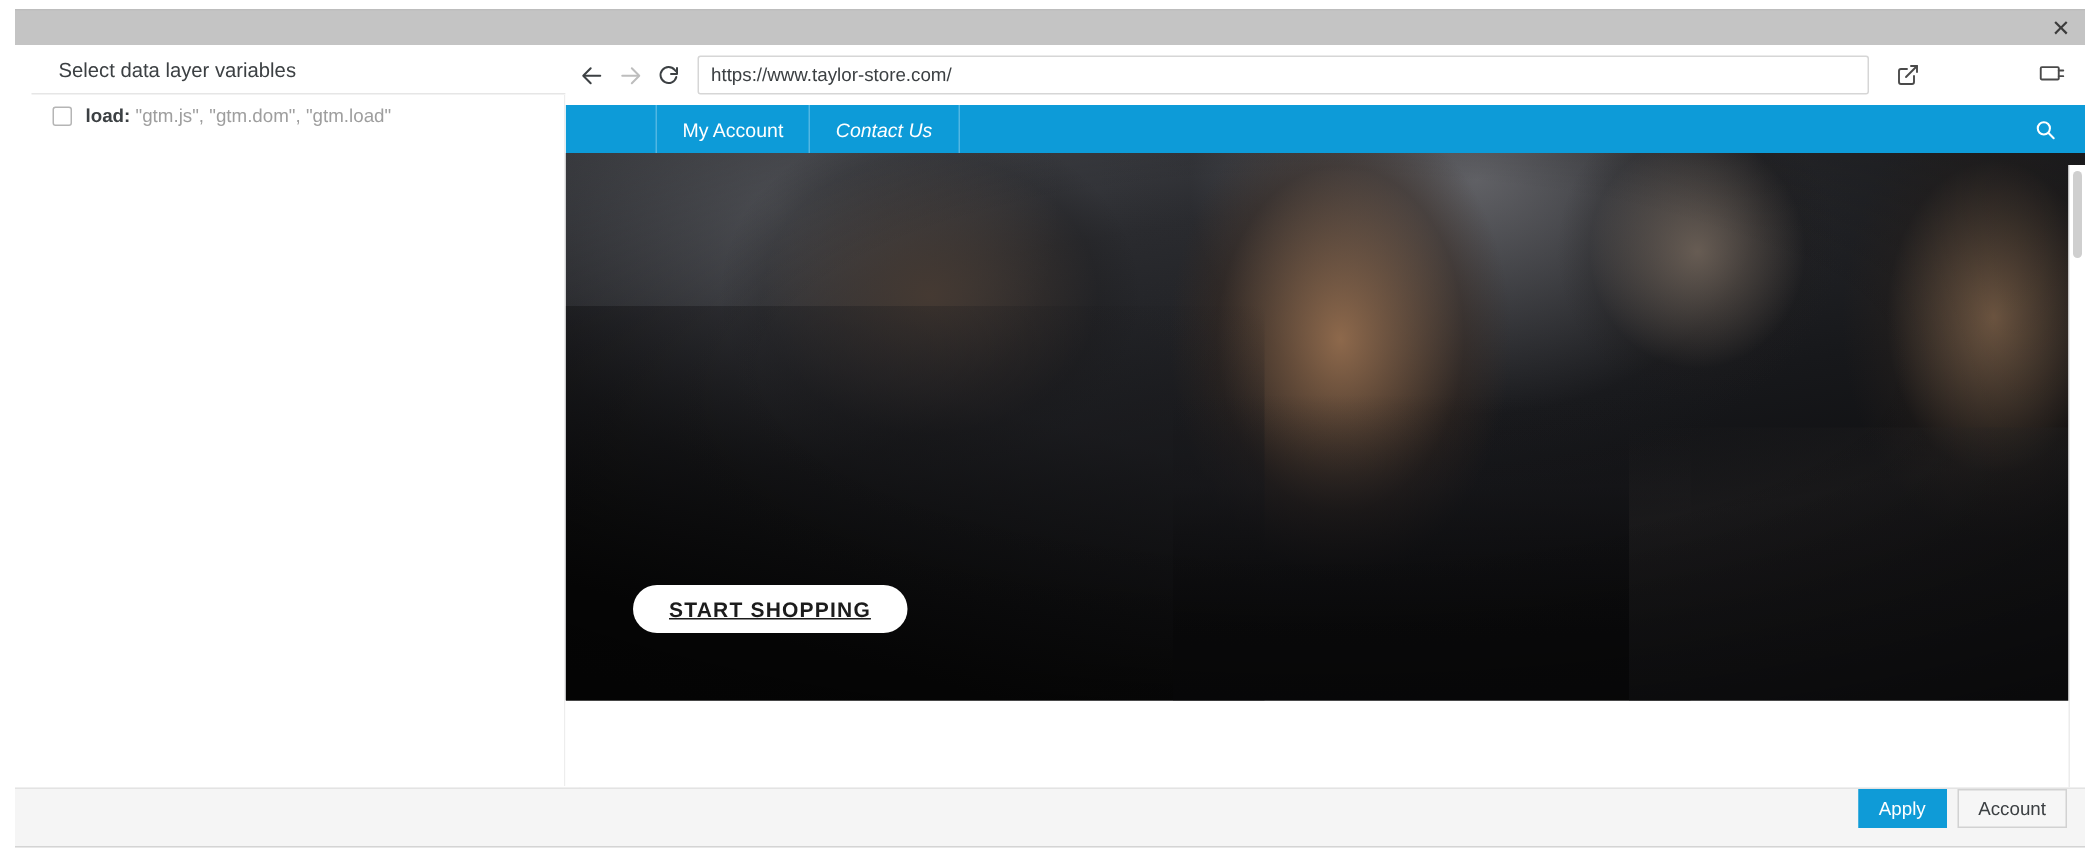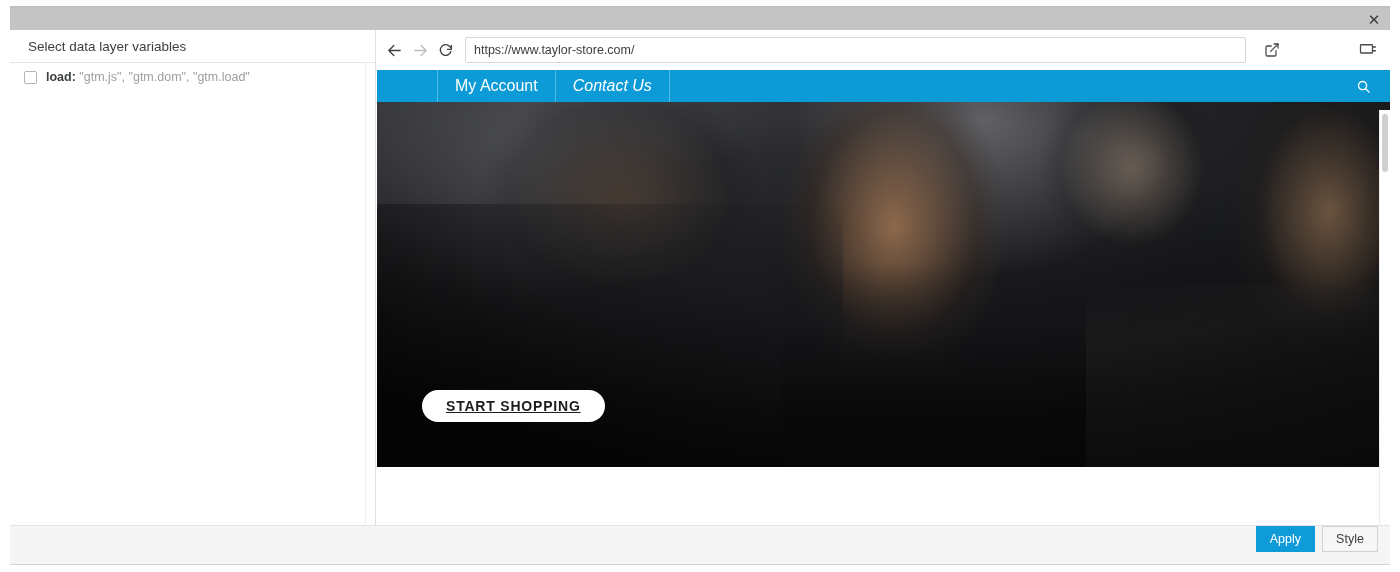--- a/index.html
+++ b/index.html
@@ -51,21 +51,21 @@
     left: 10px; top: 30px;
     width: 1380px;
     height: 495px;
     background: #ffffff;
     box-sizing: border-box;
   }
 
   
   .left-panel {
     position: absolute;
-    left: 0; top: 0;
+    left: 11px; top: 0;
     width: 366px;
     height: 495px;
     background: #ffffff;
     box-sizing: border-box;
     border-right: 1px solid #e0e0e0;
   }
   .left-header {
     height: 33px;
     line-height: 33px;
     padding-left: 18px;
@@ -193,21 +193,21 @@
     display: flex;
     align-items: stretch;
     box-sizing: border-box;
     position: relative;
   }
   .topnav-left-pad { width: 60px; }
   .topnav-item {
     display: flex;
     align-items: center;
     padding: 0 17px;
-    font-size: 16px;
+    font-size: 13px;
     color: #ffffff;
     border-left: 1px solid rgba(255,255,255,0.28);
     cursor: pointer;
     white-space: nowrap;
   }
   .topnav-item.last { border-right: 1px solid rgba(255,255,255,0.28); font-style: italic; }
   .topnav-spacer { flex: 1 1 auto; }
   .topnav-search {
     display: flex;
     align-items: center;
@@ -485,16 +485,16 @@
         <div class="preview-scrollbar">
           <div class="preview-thumb"></div>
         </div>
 
       </div>
     </div>
   </div>
 
   <div class="footer">
     <div class="btn btn-apply">Apply</div>
-    <div class="btn btn-cancel">Style</div>
+    <div class="btn btn-cancel">Account</div>
   </div>
 
 </div>
 
 </body></html>

